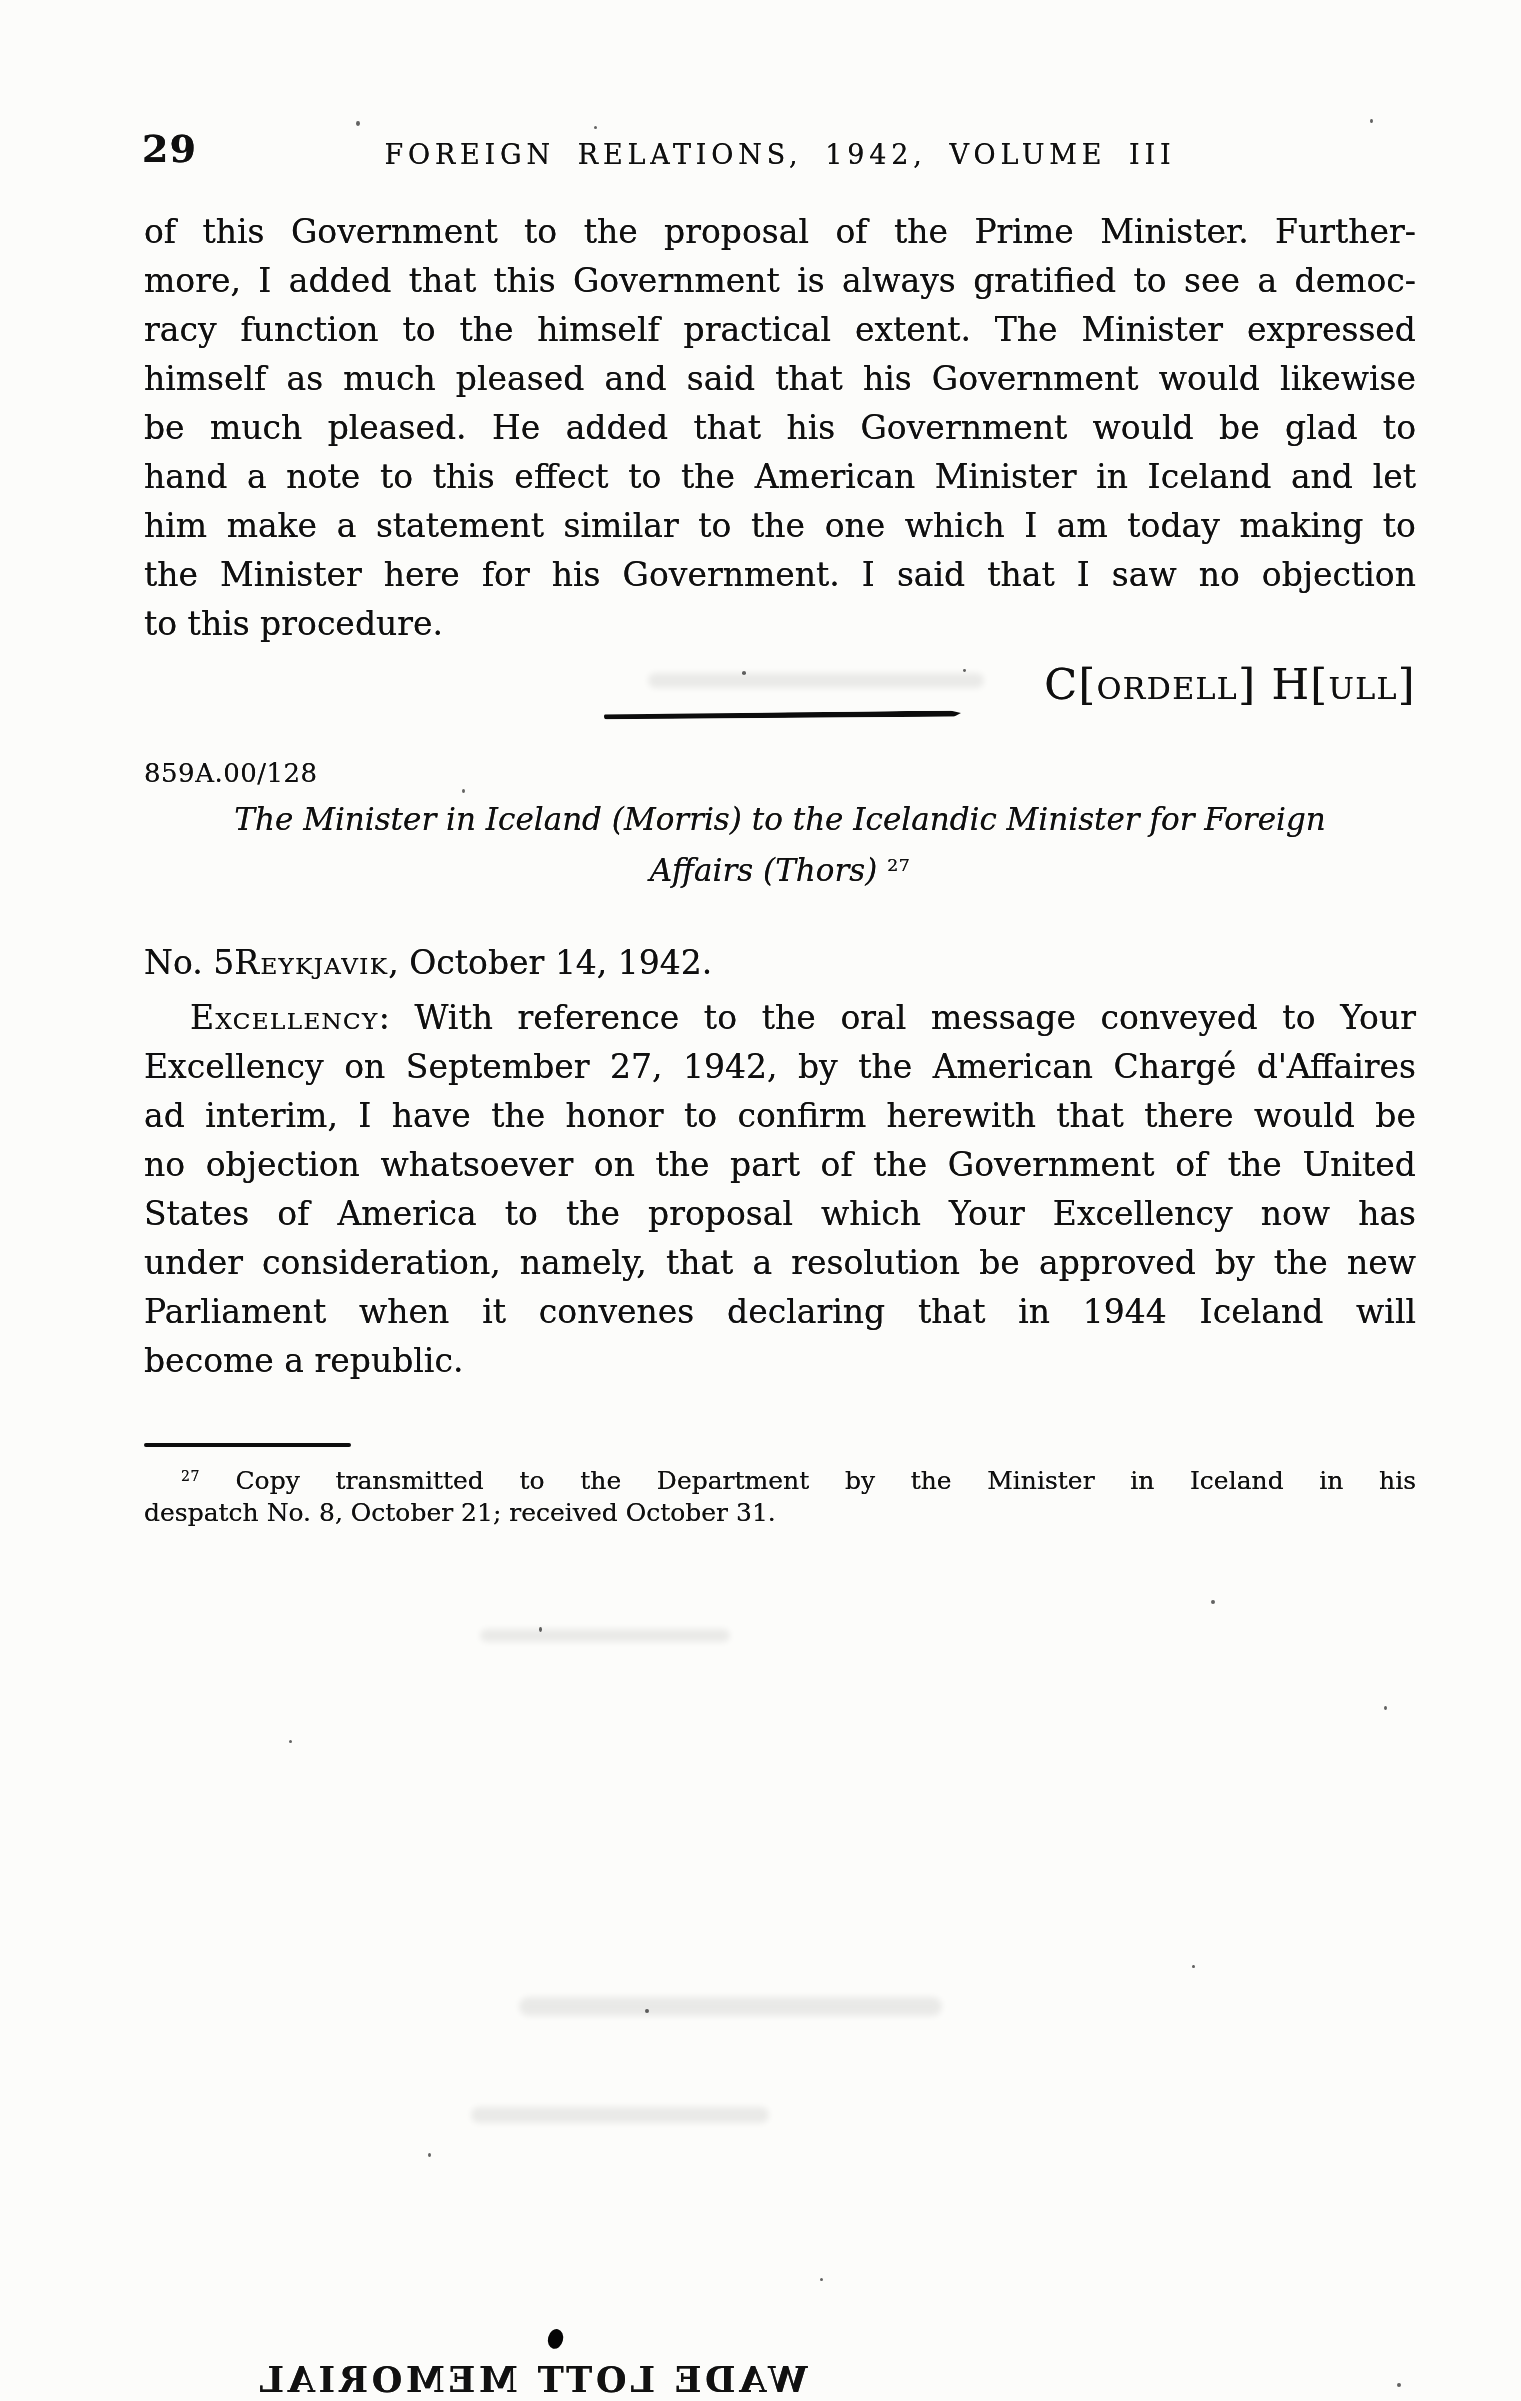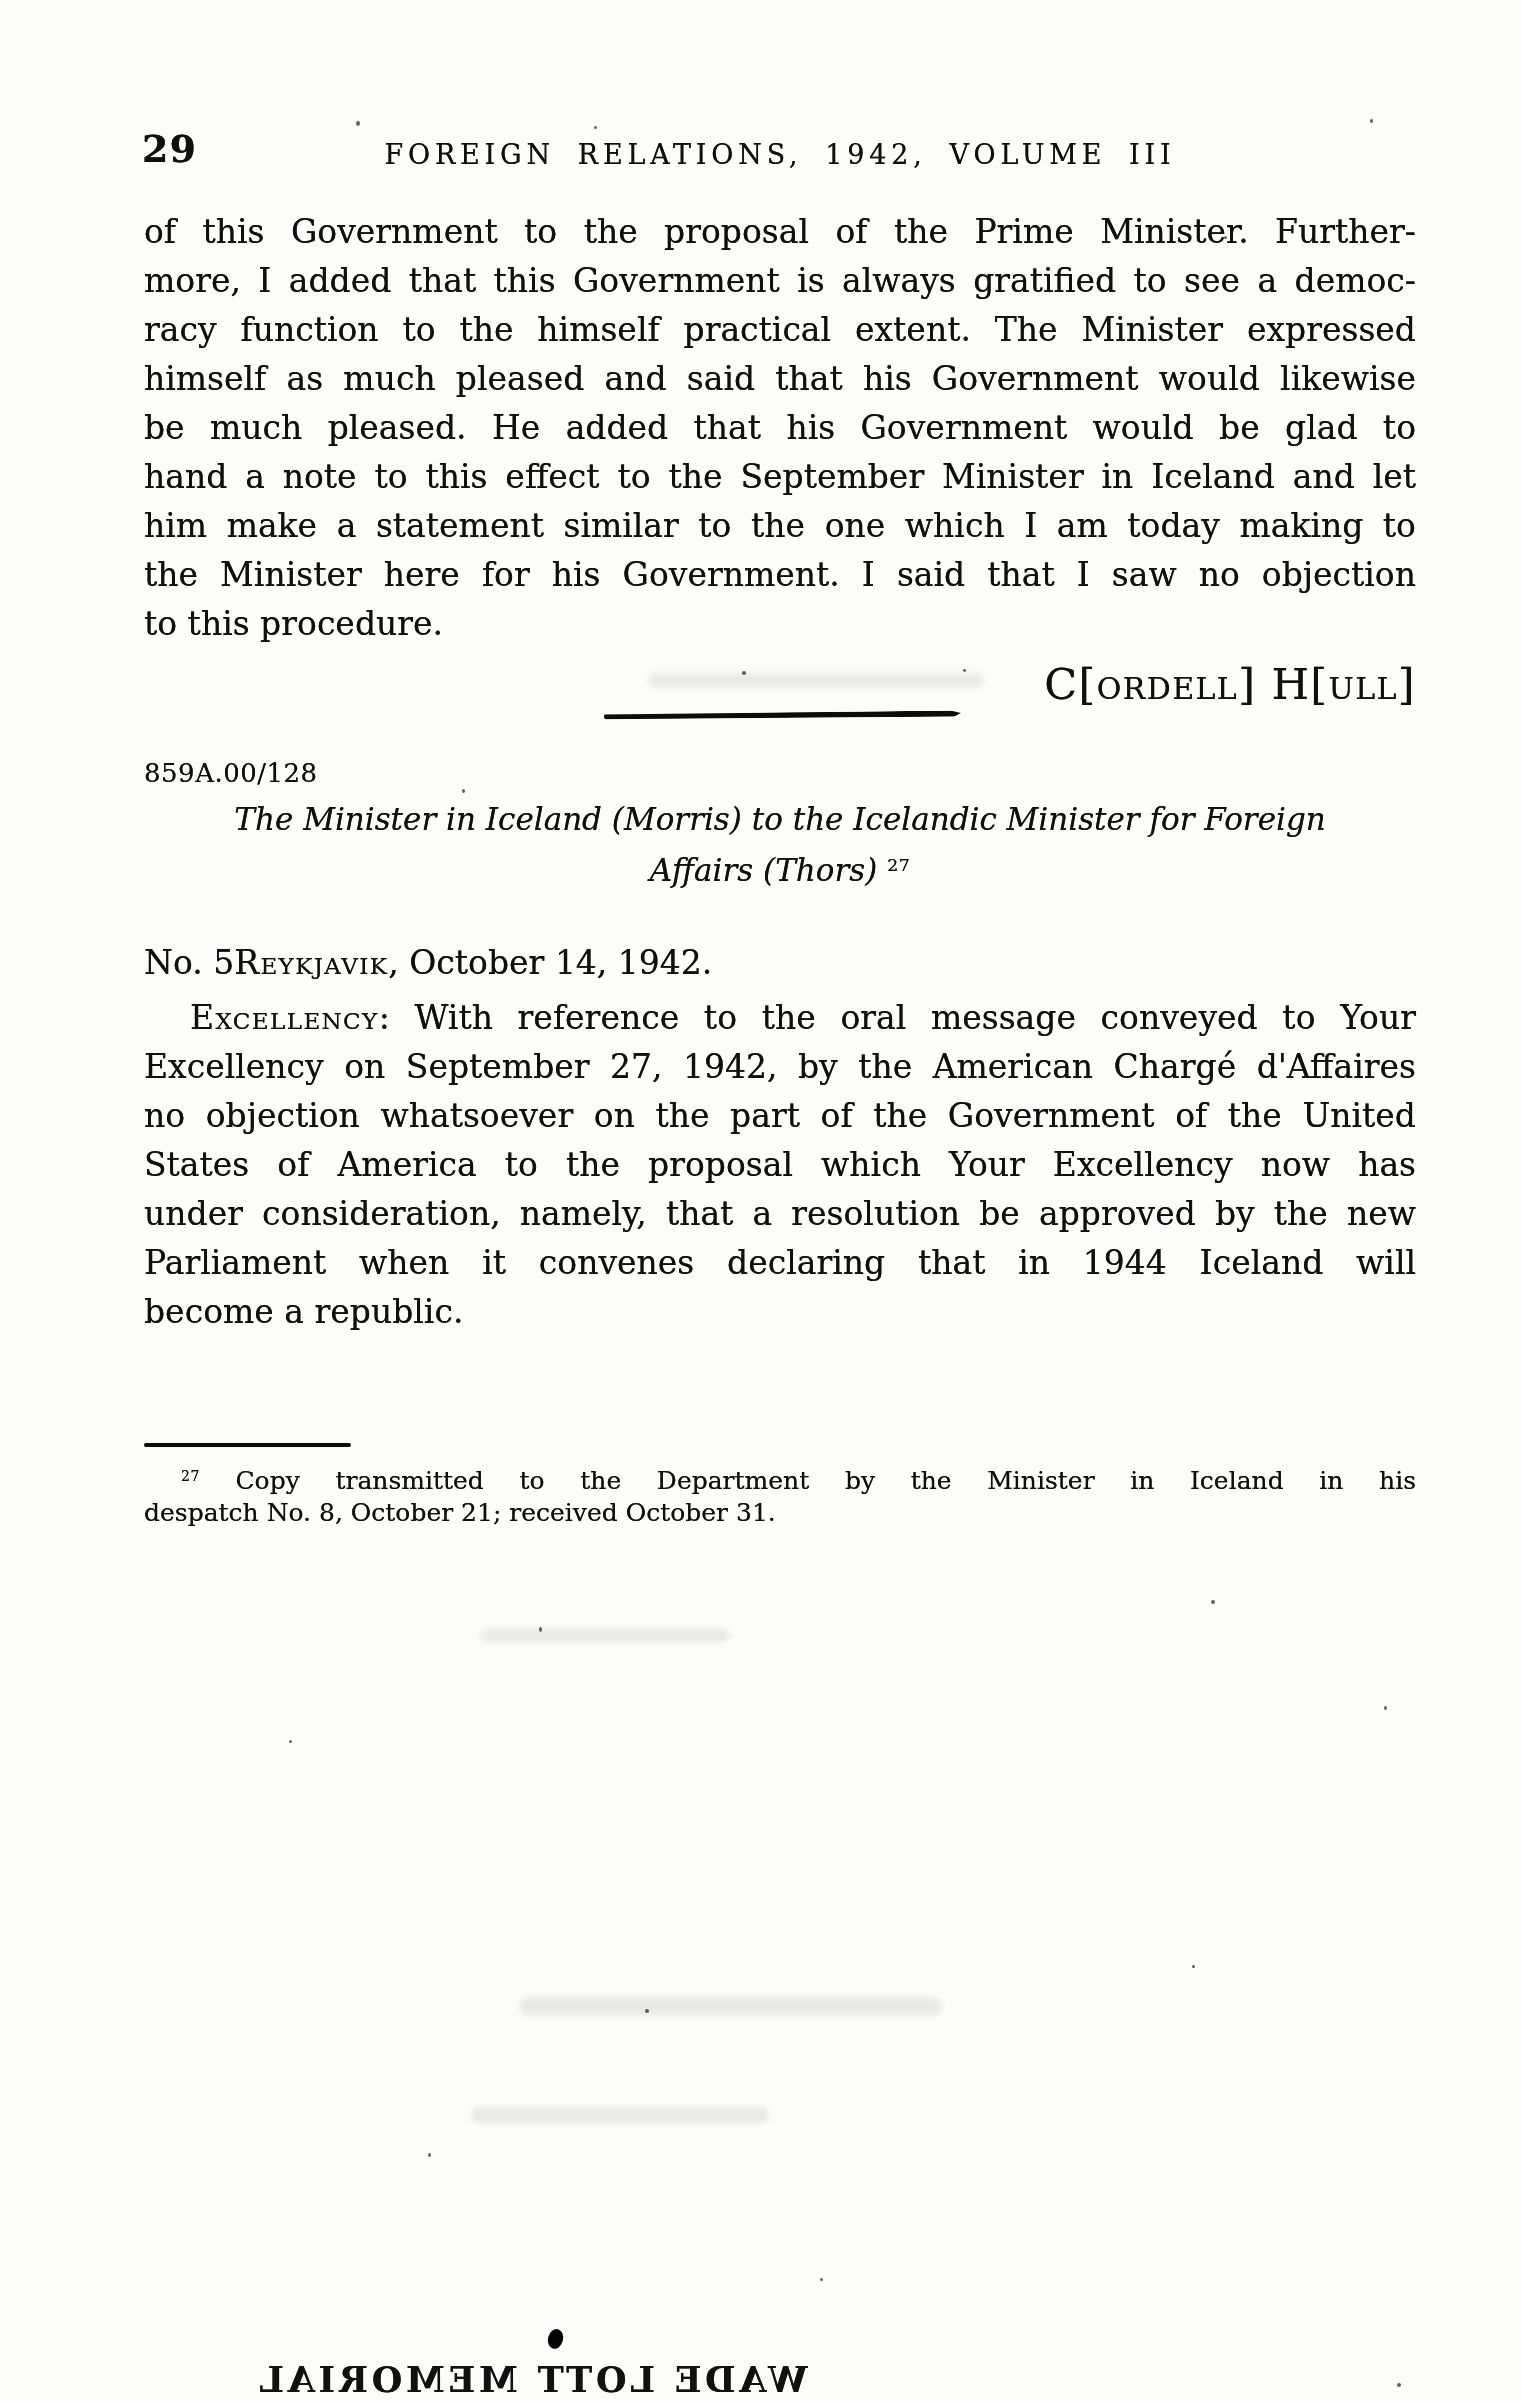--- a/index.html
+++ b/index.html
@@ -63,21 +63,21 @@
 
   <div class="abs folio">29</div>
   <div class="abs content running-header">FOREIGN RELATIONS, 1942, VOLUME III</div>
 
   <div class="abs content para1">
     <div class="bl">of this Government to the proposal of the Prime Minister. Further-</div>
     <div class="bl">more, I added that this Government is always gratified to see a democ-</div>
     <div class="bl">racy function to the himself practical extent. The Minister expressed</div>
     <div class="bl">himself as much pleased and said that his Government would likewise</div>
     <div class="bl">be much pleased. He added that his Government would be glad to</div>
-    <div class="bl">hand a note to this effect to the September Minister in Iceland and let</div>
+    <div class="bl">hand a note to this effect to the American Minister in Iceland and let</div>
     <div class="bl">him make a statement similar to the one which I am today making to</div>
     <div class="bl">the Minister here for his Government. I said that I saw no objection</div>
     <div class="bl last">to this procedure.</div>
   </div>
 
   <div class="abs content sig-line">
     <span class="sc">C[ordell] H[ull]</span>
   </div>
 
   <div class="abs divider"></div>
@@ -91,20 +91,21 @@
   </div>
 
   <div class="abs content dateline">
     <span>No. 5</span>
     <span><span class="sc">Reykjavik</span><span>, October 14, 1942.</span></span>
   </div>
 
   <div class="abs content para2">
     <div class="bl indent"><span class="sc">Excellency</span><span>: With reference to the oral message conveyed to Your</span></div>
     <div class="bl">Excellency on September 27, 1942, by the American Chargé d'Affaires</div>
+    <div class="bl">ad interim, I have the honor to confirm herewith that there would be</div>
     <div class="bl">no objection whatsoever on the part of the Government of the United</div>
     <div class="bl">States of America to the proposal which Your Excellency now has</div>
     <div class="bl">under consideration, namely, that a resolution be approved by the new</div>
     <div class="bl">Parliament when it convenes declaring that in 1944 Iceland will</div>
     <div class="bl last">become a republic.</div>
   </div>
 
 
   <div class="abs fn-rule"></div>
   <div class="abs content footnote">

